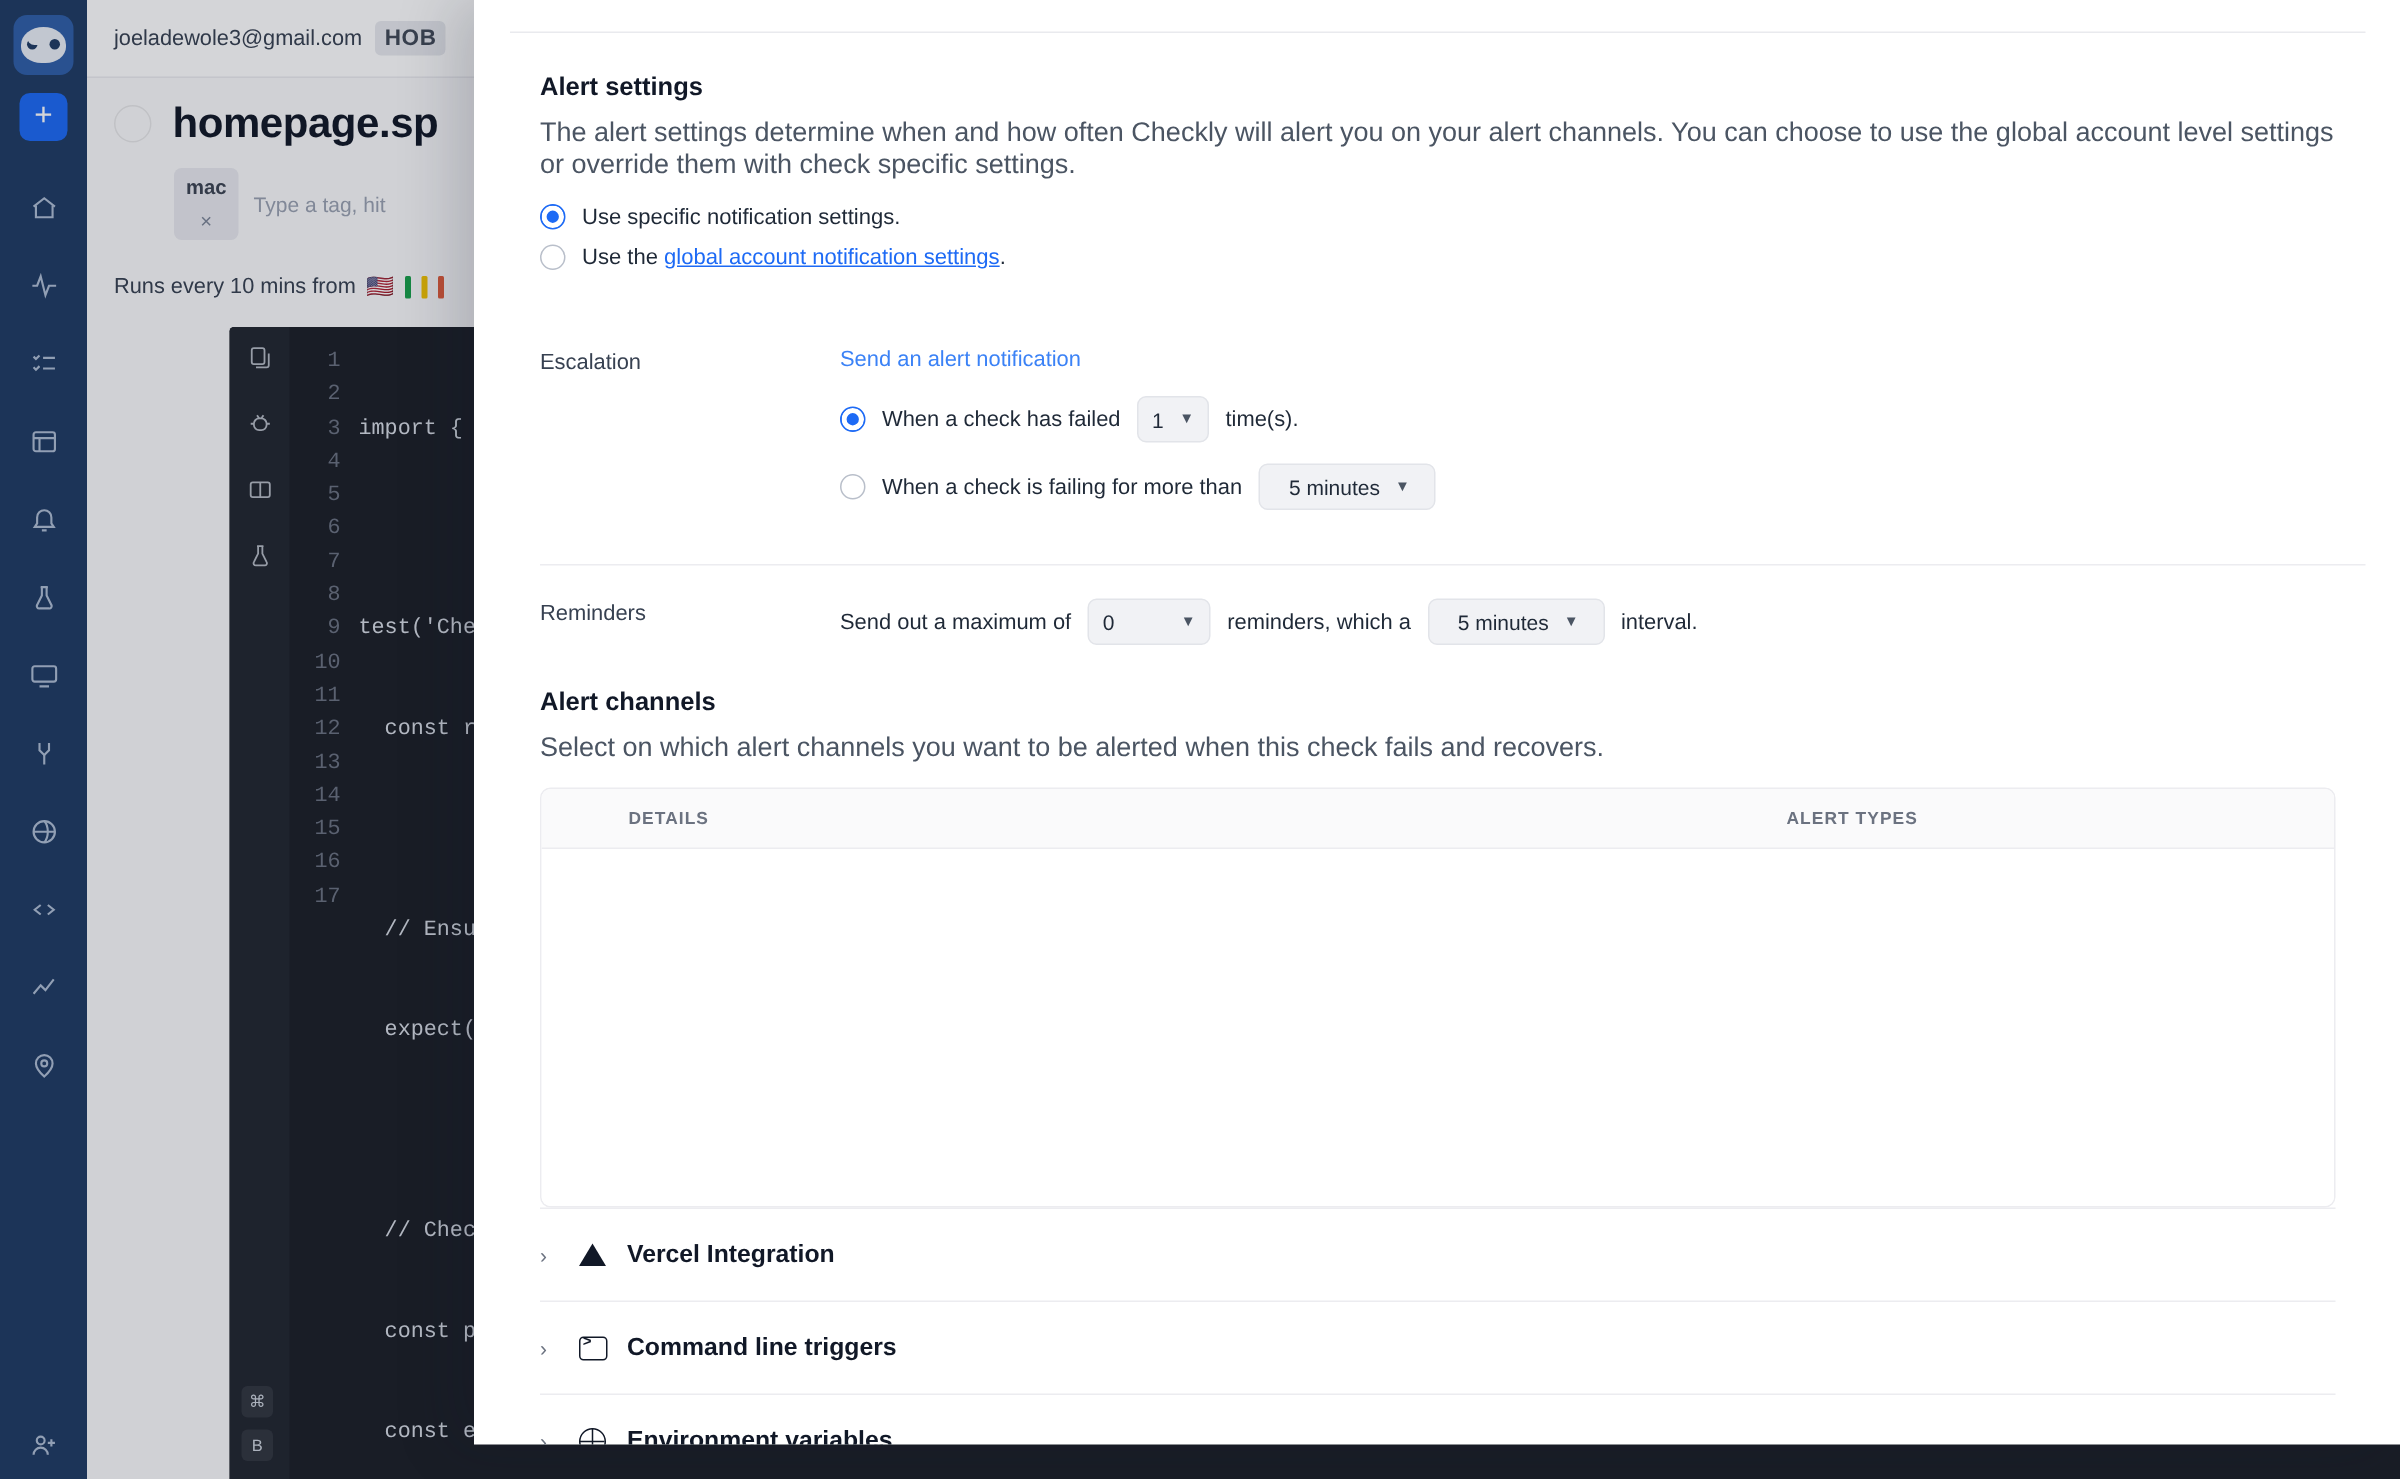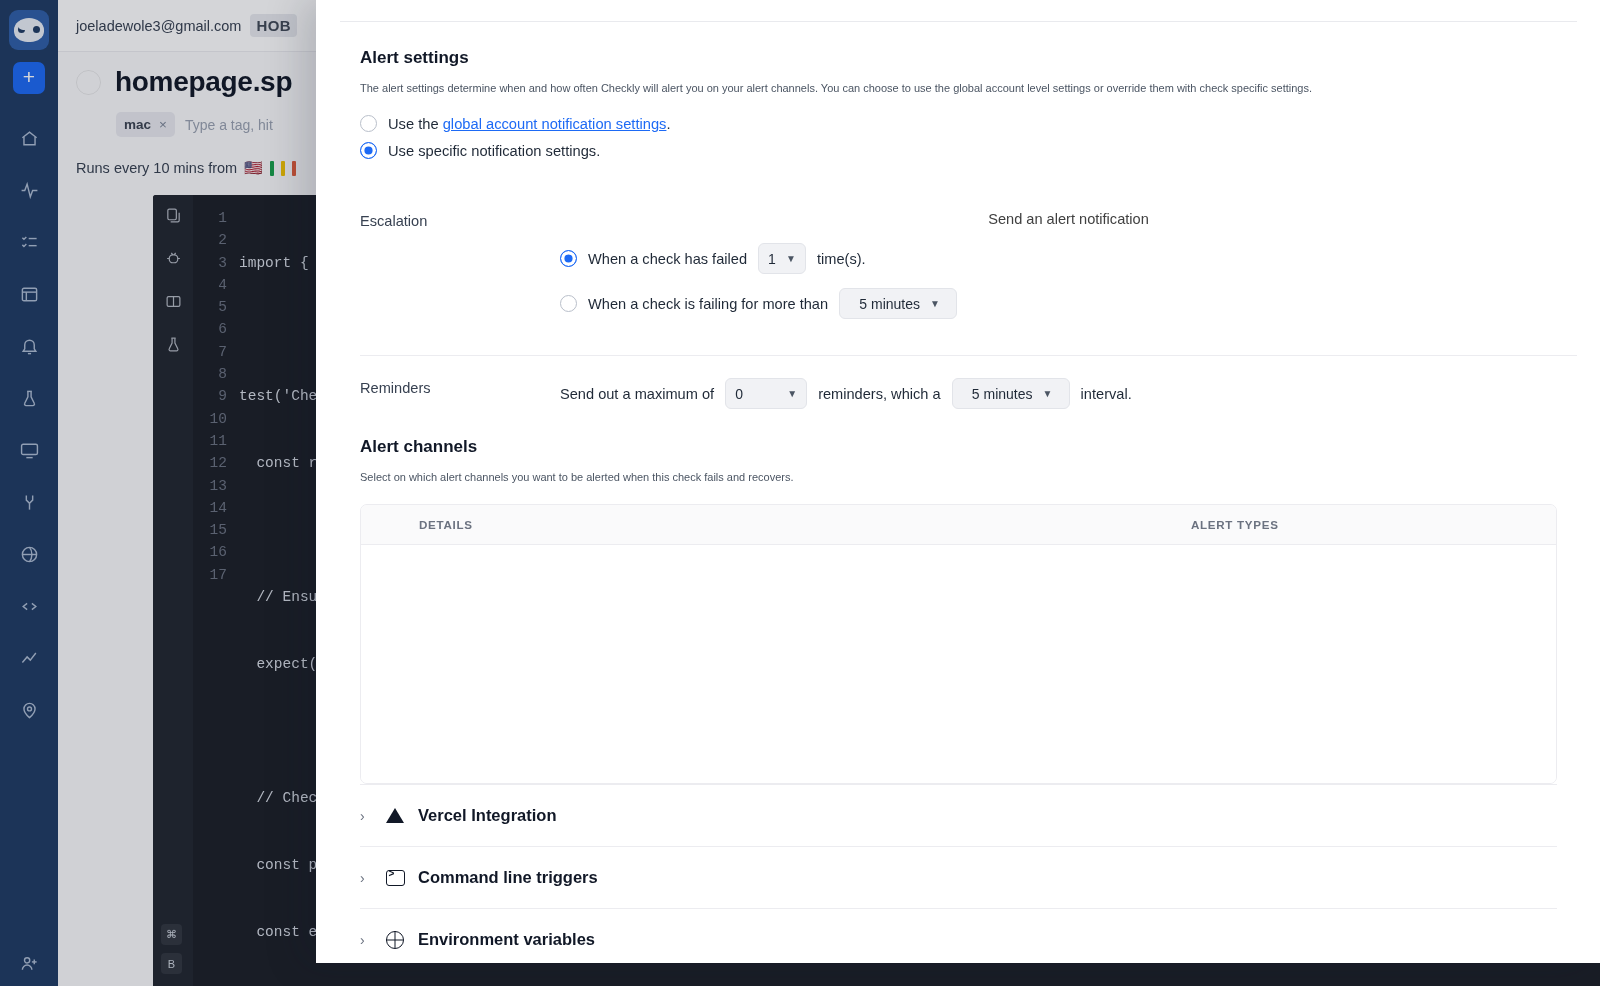--- a/index.html
+++ b/index.html
@@ -110,21 +110,21 @@
     border: 1px solid rgba(0,0,0,.08);
   }
   .check-title { font-size: 28px; font-weight: 700; color: #111827; letter-spacing: -.3px; }
 
   .tag-row { display: flex; align-items: center; gap: 10px; margin: 14px 0 0 40px; }
   .tag {
     background: #e9eaef; color: #3c4452;
     font-size: 13.5px; font-weight: 600;
     border-radius: 5px;
     padding: 5px 8px;
-    display: flex; align-items: center; gap: 8px;
+    display: flex; align-items: center; gap: 8px; flex-direction: column;
   }
   .tag .x { color: #7b8496; font-weight: 400; }
   .tag-input { font-size: 14px; color: #9aa2b1; text-align: right; }
 
   .runs-row {
     display: flex; align-items: center; gap: 7px;
     font-size: 14.5px; color: #374151;
     padding: 22px 18px 10px 18px;
   }
   .flag { font-size: 15px; }
@@ -186,21 +186,21 @@
     overflow: hidden;
   }
   .modal-divider { height: 1px; background: #e9eaee; margin: 22px 0 0 0; }
 
   .section { padding: 0 0 0 0; }
   h2.sec-title {
     font-size: 17px; font-weight: 700; color: #111827;
     margin: 26px 0 10px 20px;
   }
   p.sec-desc {
-    font-size: 11px; color: #4b5563; line-height: 21px;
+    font-size: 18px; color: #4b5563; line-height: 21px;
     margin: 0 0 16px 20px;
     max-width: 1205px;
   }
   .link { color: #1d6af5; }
 
   .radio-row { display: flex; align-items: center; gap: 11px; margin: 0 0 10px 20px; font-size: 14.7px; color: #1f2937; }
   .radio {
     width: 17px; height: 17px; border-radius: 50%;
     border: 1.6px solid #b9bfca; background: #fff;
     flex: 0 0 17px;
@@ -209,21 +209,21 @@
     border: 1.6px solid #1d6af5;
     background: #1d6af5;
     box-shadow: inset 0 0 0 3.4px #fff;
   }
 
   .settings-block { margin: 26px 0 0 20px; }
   .row-grid { display: flex; padding: 0 0 22px 0; }
   .row-grid.bordered { border-top: 1px solid #ececf0; padding-top: 22px; }
   .row-label { width: 200px; font-size: 14.6px; color: #374151; padding-top: 2px; }
   .row-body { flex: 1; }
-  .row-body .lead { font-size: 14.6px; color: #404040; margin-bottom: 16px; text-align: center; }
+  .row-body .lead { font-size: 14.6px; color: #3b82f6; margin-bottom: 16px; }
   .opt-line { display: flex; align-items: center; gap: 11px; font-size: 14.6px; color: #1f2937; margin-bottom: 14px; }
 
   .selectish {
     background: #f1f2f5;
     border: 1px solid #e2e4e9;
     border-radius: 6px;
     font-size: 14px; color: #1f2937;
     padding: 6px 9px;
     display: inline-flex; align-items: center; gap: 10px;
     min-height: 31px;
@@ -484,29 +484,29 @@
 <div id="modal">
   <div class="modal-inner">
 
     <div class="modal-divider"></div>
 
     <div class="section">
       <h2 class="sec-title">Alert settings</h2>
       <p class="sec-desc">The alert settings determine when and how often Checkly will alert you on your alert channels. You can choose to use the global account level settings or override them with check specific settings.</p>
 
       <div class="radio-row">
+        <span class="radio checked"></span>
+        <span>Use specific notification settings.</span>
+      </div>
+
+      <div class="radio-row">
         <span class="radio"></span>
         <span>
           <span>Use the </span><a class="link" href="#">global account notification settings</a><span>.</span>
         </span>
-      </div>
-
-      <div class="radio-row">
-        <span class="radio checked"></span>
-        <span>Use specific notification settings.</span>
       </div>
 
       <div class="settings-block">
         <div class="row-grid bordered" style="border-top:none;padding-top:26px">
           <div class="row-label">Escalation</div>
           <div class="row-body">
             <div class="lead">Send an alert notification</div>
 
             <div class="opt-line">
               <span class="radio checked"></span>

